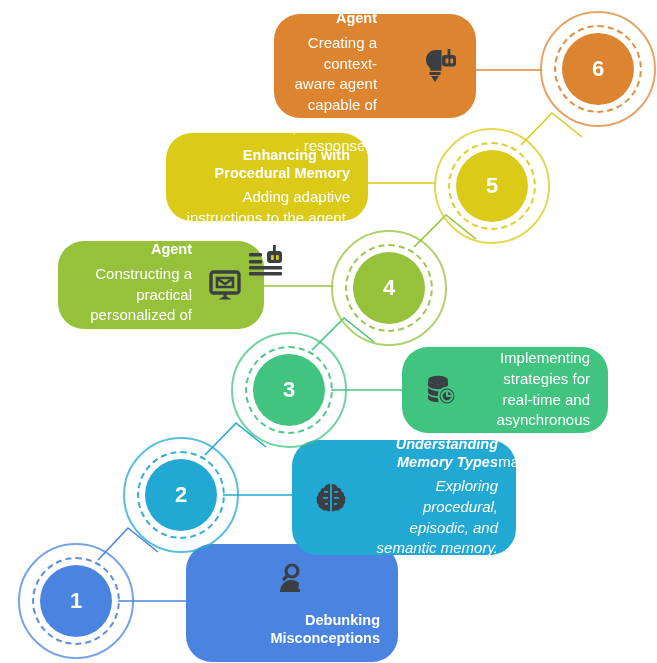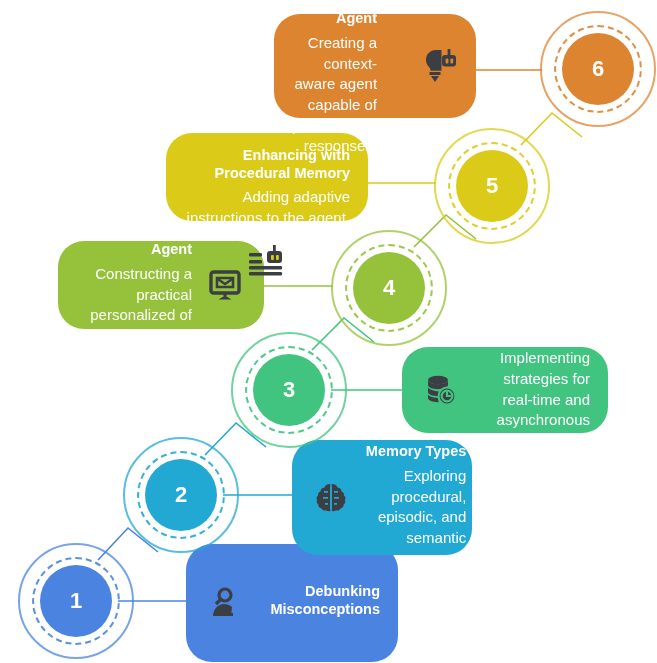--- a/index.html
+++ b/index.html
@@ -114,42 +114,42 @@
     <polyline points="521,145 552,113 582,137" fill="none" stroke="#dbcb18" stroke-width="1.6"></polyline>
   </svg>
 
   <div class="node" style="left:16px; top:541px; color:#4a84e0;">
     <div class="ring-outer"></div>
     <div class="ring-dashed"></div>
     <div class="ring-core">
       <span>1</span>
     </div>
   </div>
-  <div class="card right-side" style="left:186px; top:544px; width:212px; height:118px; background:#4a84e0;">
+  <div class="card right-side" style="left:186px; top:544px; width:212px; height:118px; background:#4a84e0;flex-direction:column;">
     <div class="glyph">
       <svg width="40" height="40" viewBox="0 0 40 40">
         <path d="M8 33c0-7 5-12 11-12 3 0 6 1 8 3l-1 9z" fill="#3b3f44"></path>
         <path d="M18 30h10v3H18z" fill="#3b3f44"></path>
         <circle cx="20" cy="12" r="6" fill="none" stroke="#3b3f44" stroke-width="3.2"></circle>
         <line x1="15.5" y1="16.5" x2="11" y2="21" stroke="#3b3f44" stroke-width="3.2"></line>
       </svg>
     </div>
     <div class="txt">
       <div class="title">Debunking Misconceptions</div>
     </div>
   </div>
 
   <div class="node" style="left:121px; top:435px; color:#21a8d3;">
     <div class="ring-outer"></div>
     <div class="ring-dashed"></div>
     <div class="ring-core">
       <span>2</span>
     </div>
   </div>
-  <div class="card right-side" style="left:292px; top:440px; width:180px; height:115px; background:#21a8d3;">
+  <div class="card right-side" style="left:292px; top:440px; width:224px; height:115px; background:#21a8d3;font-style:italic;">
     <div class="glyph">
       <svg width="40" height="40" viewBox="0 0 40 40">
         <path d="M19 6c-3 0-5 1.5-5.5 3.5C11 9.8 9.5 11.5 9.5 13.5c-1.8.7-2.8 2.3-2.4 4-1.6 1.1-2 3.1-.9 4.6-.9 1.6-.4 3.6 1.2 4.5-.2 1.9 1.2 3.6 3.1 3.8.8 1.7 2.8 2.5 4.6 1.8 1 1.2 2.8 1.5 4.1.7V6z" fill="#3b3f44"></path>
         <path d="M21 6c3 0 5 1.5 5.5 3.5C29 9.8 30.5 11.5 30.5 13.5c1.8.7 2.8 2.3 2.4 4 1.6 1.1 2 3.1.9 4.6.9 1.6.4 3.6-1.2 4.5.2 1.9-1.2 3.6-3.1 3.8-.8 1.7-2.8 2.5-4.6 1.8-1 1.2-2.8 1.5-4.1.7V6z" fill="#3b3f44"></path>
         <path d="M19.2 9v22h1.6V9z" fill="#21a8d3"></path>
         <path d="M13 13h4v1.8h-4zM23 13h4v1.8h-4zM12 19h5v1.8h-5zM23 19h5v1.8h-5zM14 25h3v1.8h-3zM23 25h3v1.8h-3z" fill="#21a8d3"></path>
       </svg>
     </div>
     <div class="txt">
       <div class="title">Understanding Memory Types</div>

